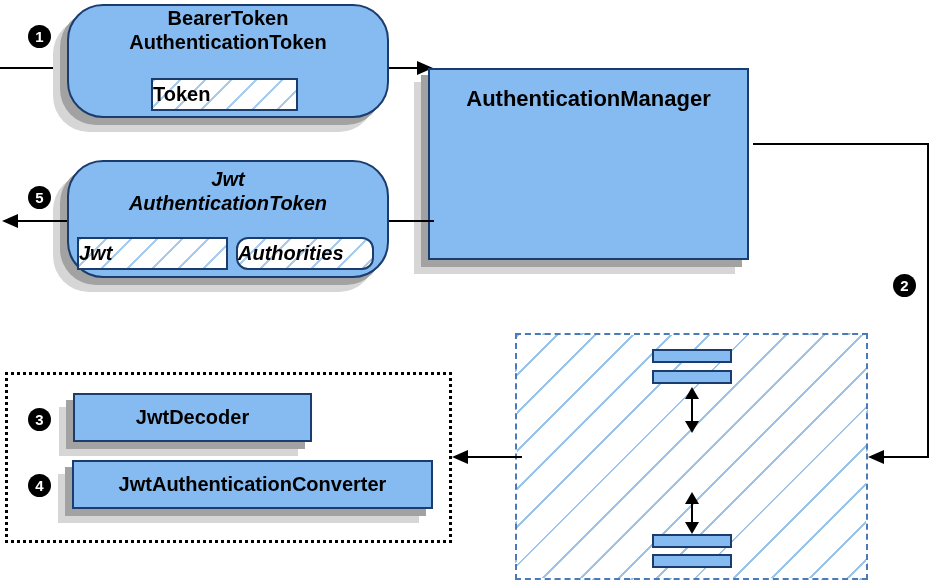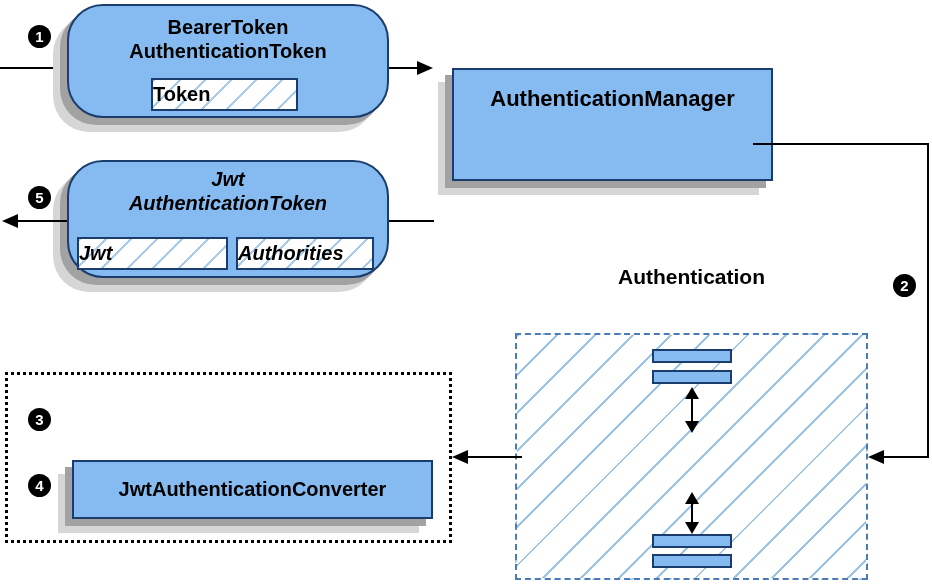--- a/index.html
+++ b/index.html
@@ -82,63 +82,62 @@
 </style>
 </head>
 <body>
 
 <div id="canvas">
 
   <div class="hline" style="left:0; top:67px; width:66px;"></div>
   <div class="badge" style="left:28px; top:25px;">1</div>
 
   <div class="node rounded" style="left:67px; top:4px; width:322px; height:114px;">
-    <div class="node-title" style="padding-top:9px;">
+    <div class="node-title" style="">
       <div>BearerToken</div>
       <div>AuthenticationToken</div>
     </div>
     <div class="chip" style="left:82px; top:72px; width:147px; height:33px;">
       <span>Token</span>
     </div>
   </div>
 
   <div class="hline" style="left:389px; top:67px; width:32px;"></div>
   <div class="tri tri-right" style="left:417px; top:61px;"></div>
 
-  <div class="node" style="left:452px; top:68px; width:321px; height:113px;">
+  <div class="node" style="left:428px; top:68px; width:321px; height:192px;">
     <div class="am-title" style="margin-top:17px;">AuthenticationManager</div>
   </div>
 
   <div class="hline" style="left:387px; top:220px; width:47px;"></div>
 
   <div class="node rounded" style="left:67px; top:160px; width:322px; height:118px;font-style:italic;">
     <div class="node-title" style="padding-top:5px;">
       <div>Jwt</div>
       <div>AuthenticationToken</div>
     </div>
     <div class="chip" style="left:8px; top:75px; width:151px; height:33px;">
       <span>Jwt</span>
     </div>
-    <div class="chip" style="left:167px; top:75px; width:138px; height:33px;">
+    <div class="chip" style="left:167px; top:75px; width:138px; height:33px;border-radius:12px;">
       <span>Authorities</span>
     </div>
   </div>
 
   <div class="hline" style="left:16px; top:220px; width:51px;"></div>
   <div class="tri tri-left" style="left:2px; top:214px;"></div>
   <div class="badge" style="left:28px; top:186px;">5</div>
 
   <div class="hline" style="left:753px; top:143px; width:176px;"></div>
   <div class="vline" style="left:927px; top:143px; height:315px;"></div>
   <div class="hline" style="left:882px; top:456px; width:47px;"></div>
   <div class="tri tri-left" style="left:868px; top:450px;"></div>
   <div class="badge" style="left:893px; top:274px;">2</div>
 
   <div class="group-label" style="left:515px; top:265px; width:353px;">
-    <div>Authentication</div>
   </div>
 
   <div class="group-dashed" style="left:515px; top:333px; width:353px; height:247px;"></div>
 
   <div class="bar" style="left:652px; top:349px;"></div>
   <div class="bar" style="left:652px; top:370px;"></div>
 
   <div class="tri tri-up" style="left:685px; top:387px;"></div>
   <div class="vline" style="left:691px; top:397px; height:26px;"></div>
   <div class="tri tri-down" style="left:685px; top:421px;"></div>
@@ -150,19 +149,22 @@
 
   <div class="bar" style="left:652px; top:534px;"></div>
   <div class="bar" style="left:652px; top:554px;"></div>
 
   <div class="hline" style="left:466px; top:456px; width:56px;"></div>
   <div class="tri tri-left" style="left:452px; top:450px;"></div>
 
   <div class="group-dotted" style="left:5px; top:372px; width:447px; height:171px;"></div>
 
   <div class="badge" style="left:28px; top:408px;">3</div>
+  <div class="node flex-center" style="left:73px; top:393px; width:239px; height:49px; font-size:20px;">
+    <span>JwtDecoder</span>
+  </div>
 
   <div class="badge" style="left:28px; top:474px;">4</div>
-  <div class="node flex-center" style="left:72px; top:460px; width:361px; height:59px; font-size:20px;">
+  <div class="node flex-center" style="left:72px; top:460px; width:361px; height:49px; font-size:20px;">
     <span>JwtAuthenticationConverter</span>
   </div>
 
 </div>
 
 </body></html>

